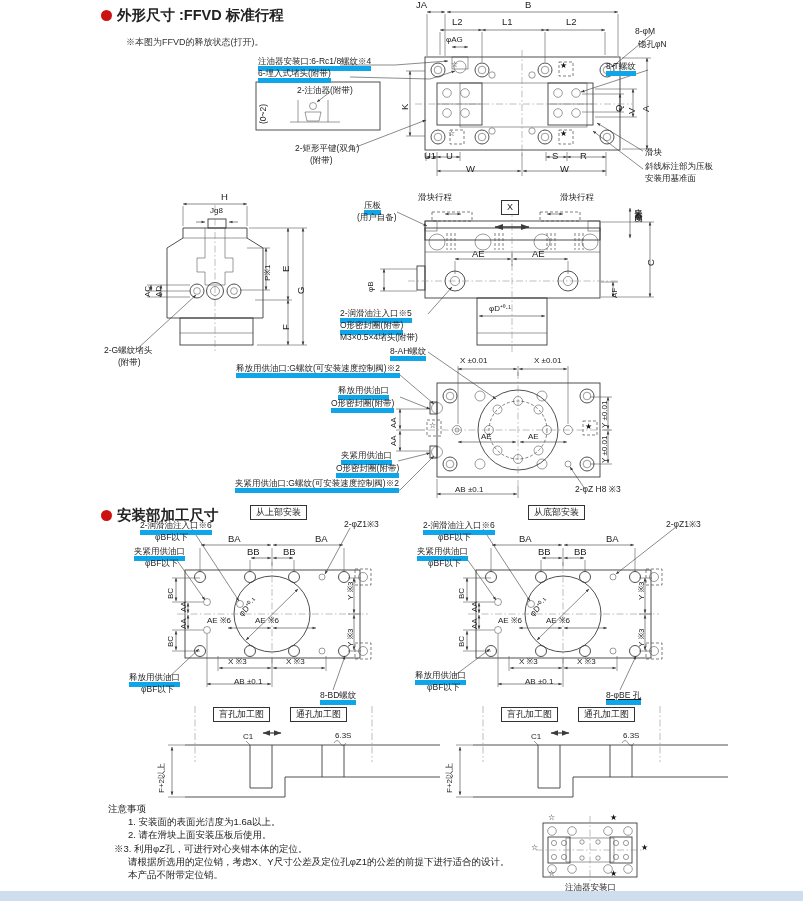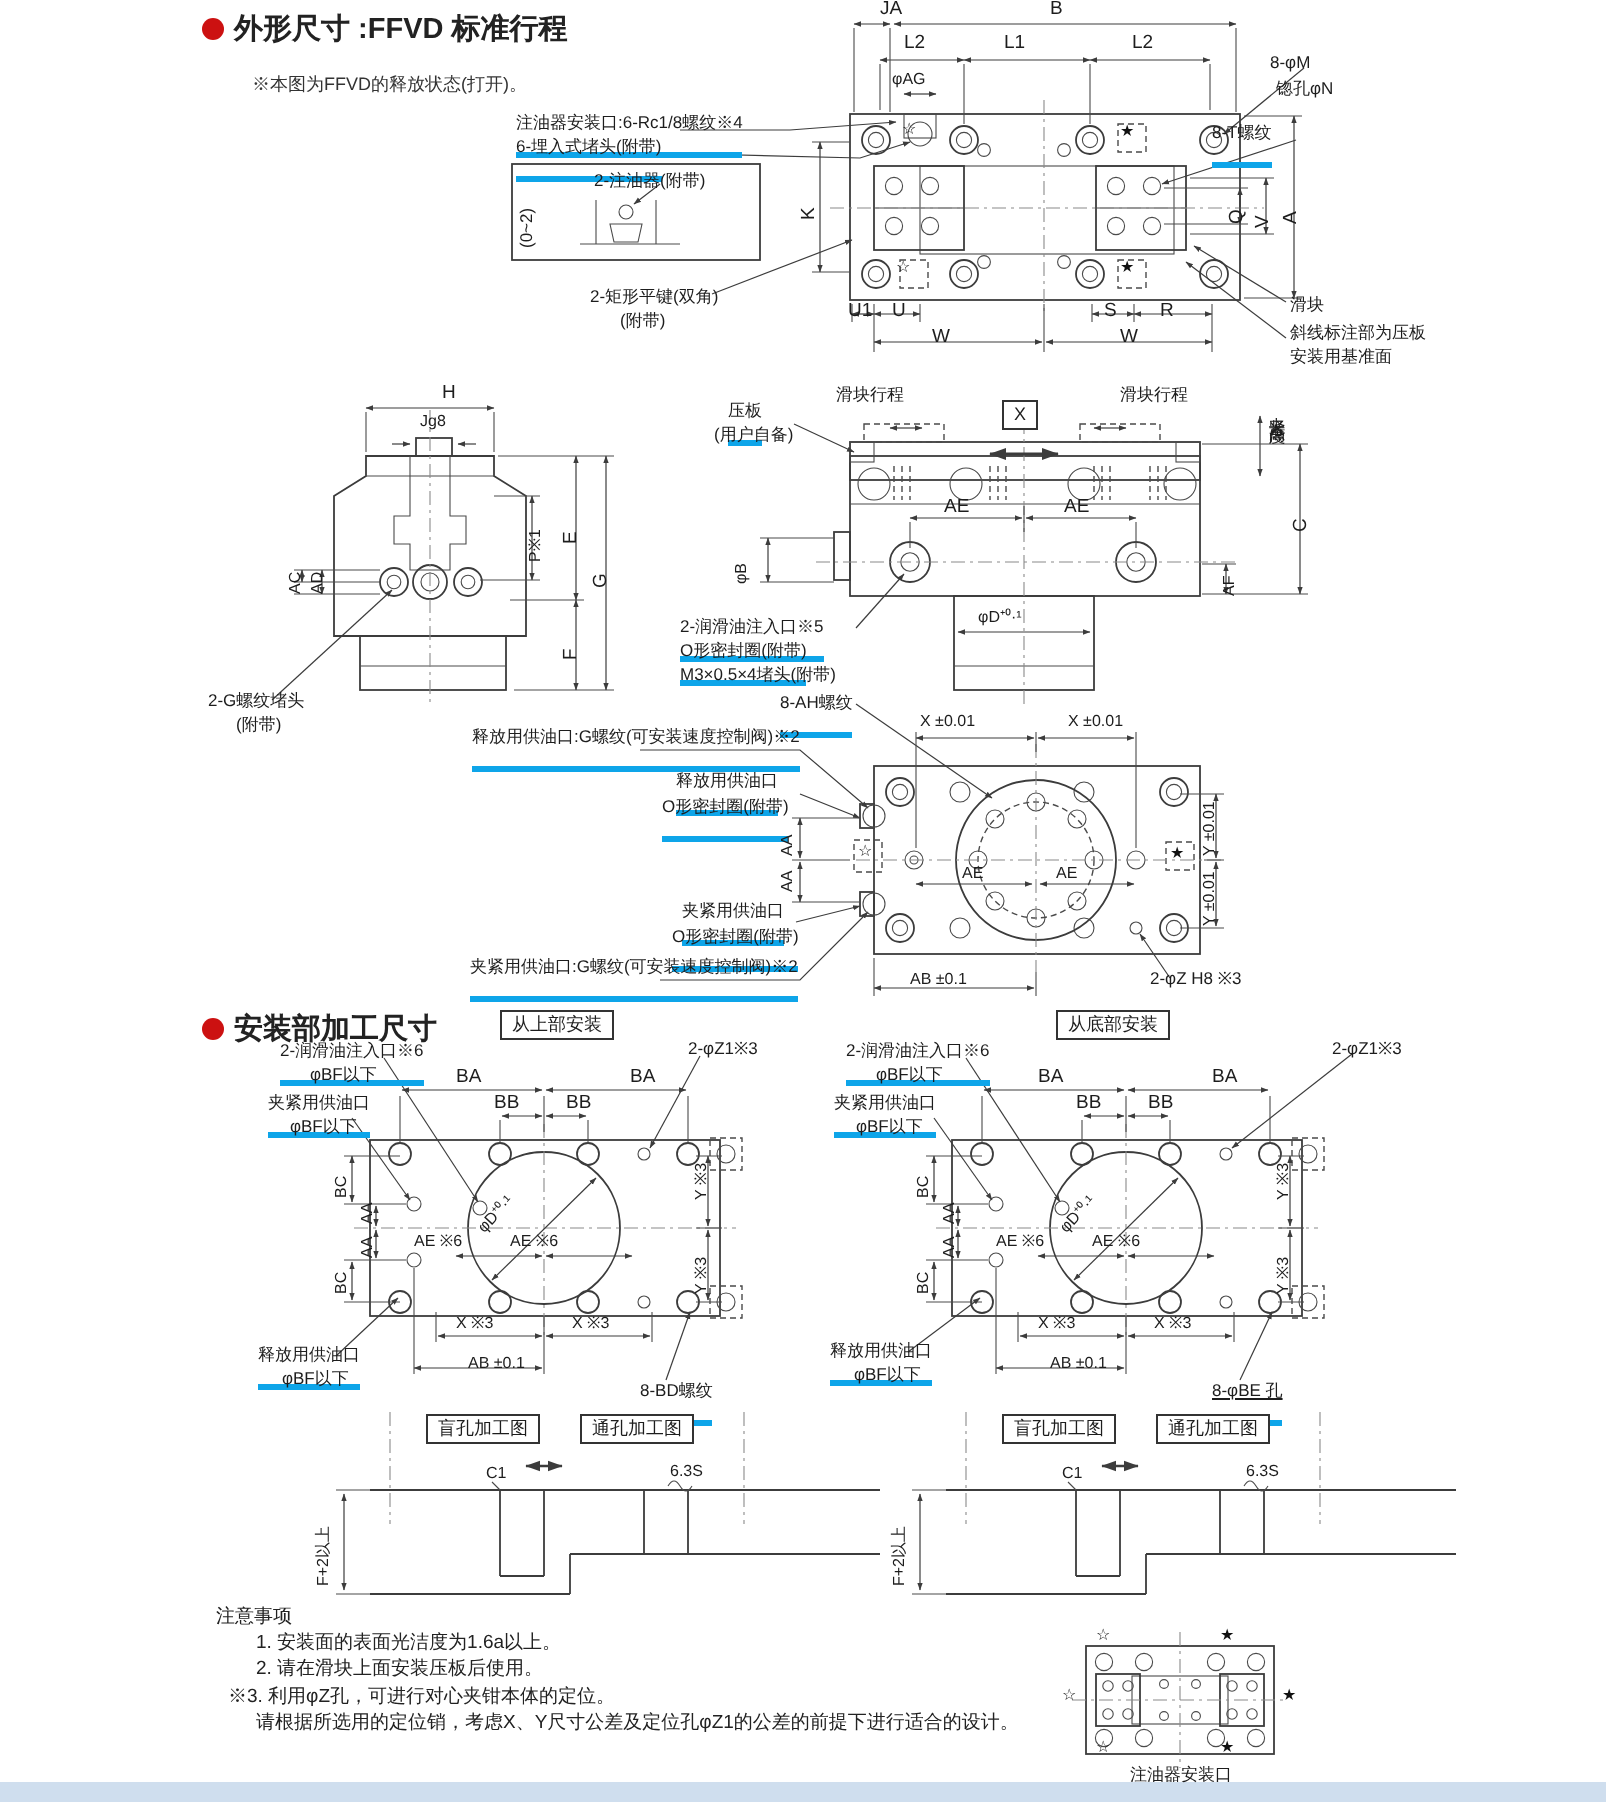--- a/index.html
+++ b/index.html
@@ -12,21 +12,21 @@
   .dsh{stroke:#4a4a4a;stroke-width:0.7;fill:none;stroke-dasharray:3 2;}
   .dim{stroke:#3c3c3c;stroke-width:0.6;fill:none;marker-start:url(#ar);marker-end:url(#ar);}
   .ld{stroke:#3c3c3c;stroke-width:0.6;fill:none;marker-end:url(#ar);}
   .lb{position:absolute;font-size:8.5px;line-height:10px;white-space:nowrap;color:#1d1d1d;}
   .d{font-size:9.5px;}
   .d8{font-size:8px;}
   .v{transform:rotate(-90deg);transform-origin:0 0;}
   .diag{transform:rotate(-47deg);transform-origin:0 0;}
   .vtx{writing-mode:vertical-rl;letter-spacing:1px;}
   .st{font-size:8px;color:#111;}
-  .u{border-bottom:3px solid #0ea5e9;padding-bottom:10px;}
+  .u{border-bottom:5px solid #0ea5e9;padding-bottom:0px;}
   .box{border:1px solid #333;background:#fff;padding:0 5px;font-size:9px;line-height:13px;}
   .hdr{position:absolute;font-weight:bold;font-size:14.5px;line-height:16px;}
   .dot{width:11px;height:11px;border-radius:50%;display:inline-block;margin-right:5px;vertical-align:-1px;}
   .note{position:absolute;font-size:9px;color:#333;}
   .notes{position:absolute;font-size:9.5px;line-height:13.2px;color:#222;}
   .footer-band{position:absolute;left:0;top:891px;width:803px;height:10px;}
 </style>
 </head>
 <body>
 
@@ -386,32 +386,33 @@
 <div class="hdr" style="left:101px;top:507px">
   <span class="dot" style="background: rgb(204, 17, 17);"></span><span>安装部加工尺寸</span>
 </div>
 
 <div class="notes" style="left:108px;top:802px">
   <div>注意事项</div>
   <div style="margin-left:20px">1. 安装面的表面光洁度为1.6a以上。</div>
   <div style="margin-left:20px">2. 请在滑块上面安装压板后使用。</div>
   <div style="margin-left:6px">※3. 利用φZ孔，可进行对心夹钳本体的定位。</div>
   <div style="margin-left:20px">请根据所选用的定位销，考虑X、Y尺寸公差及定位孔φZ1的公差的前提下进行适合的设计。</div>
+  <div style="margin-left:20px">本产品不附带定位销。</div>
 </div>
 
 <div class="footer-band" style="background: rgb(207, 222, 238);"></div>
 
 <div id="labels">
       <div class="lb u" style="left: 258px; top: 56px;">注油器安装口:6-Rc1/8螺纹※4</div>
       <div class="lb u" style="left: 258px; top: 68px;">6-埋入式堵头(附带)</div>
       <div class="lb" style="left: 297px; top: 85px;">2-注油器(附带)</div>
       <div class="lb v" style="left: 258px; top: 124px;">(0~2)</div>
       <div class="lb" style="left: 295px; top: 143px;">2-矩形平键(双角)</div>
       <div class="lb" style="left: 310px; top: 155px;">(附带)</div>
-      <div class="lb d" style="left: 440px; top: 0px;">JA</div>
+      <div class="lb d" style="left: 416px; top: 0px;">JA</div>
       <div class="lb d" style="left: 525px; top: 0px;">B</div>
       <div class="lb d" style="left: 452px; top: 17px;">L2</div>
       <div class="lb d" style="left: 502px; top: 17px;">L1</div>
       <div class="lb d" style="left: 566px; top: 17px;">L2</div>
       <div class="lb d8" style="left: 446px; top: 35px;">φAG</div>
       <div class="lb" style="left: 635px; top: 26px;">8-φM</div>
       <div class="lb" style="left: 638px; top: 39px;">锪孔φN</div>
       <div class="lb u" style="left: 606px; top: 61px;">8-T螺纹</div>
       <div class="lb v d" style="left: 400px; top: 110px;">K</div>
       <div class="lb v d" style="left: 614px; top: 112px;">Q</div>

